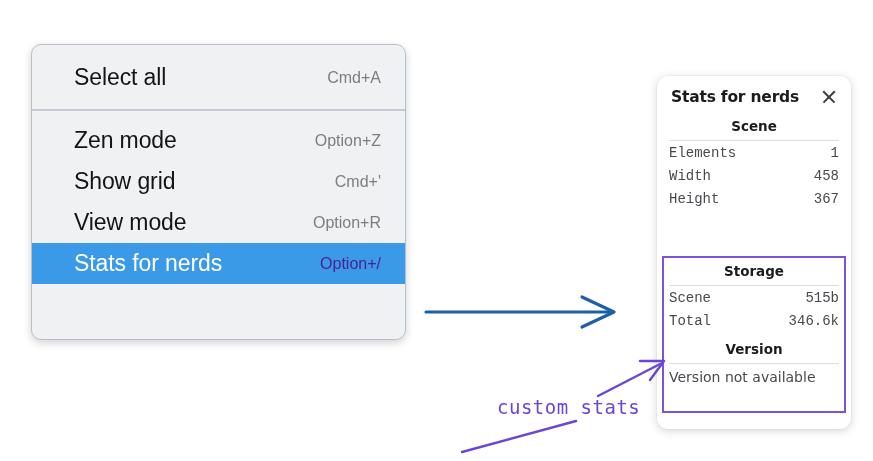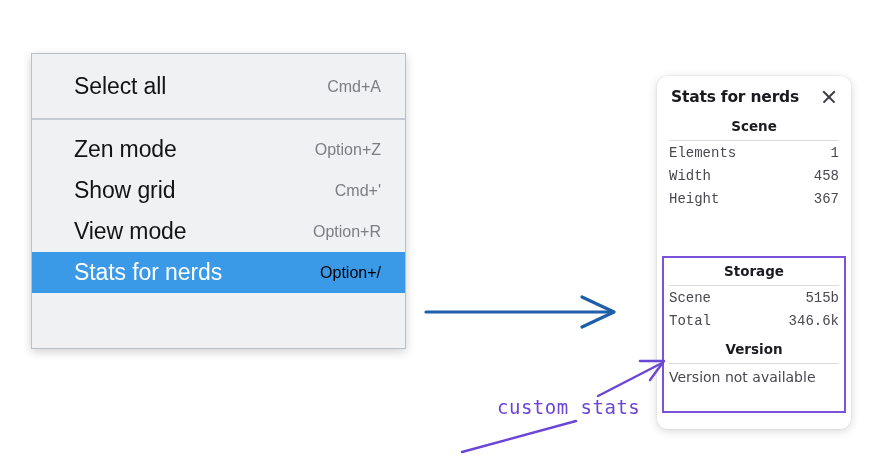--- a/index.html
+++ b/index.html
@@ -13,26 +13,26 @@
     position: relative;
     overflow: hidden;
     font-family: "Liberation Sans", sans-serif;
     -webkit-font-smoothing: antialiased;
   }
 
   
   #context-menu {
     position: absolute;
     left: 31px;
-    top: 53px;
+    top: 44px;
     width: 375px;
     height: 296px;
     background: #f0f1f3;
     border: 1px solid #b9c0c9;
-    border-radius: 0;
+    border-radius: 10px;
     box-shadow: 0 3px 9px rgba(0,0,0,0.18);
     box-sizing: border-box;
     overflow: hidden;
   }
   .menu-group {
     padding: 6px 0;
   }
   .menu-group + .menu-group {
     border-top: 2px solid #c3cad2;
   }
@@ -53,21 +53,21 @@
   }
   .menu-item .mi-shortcut {
     font-size: 16px;
     color: #7d7d82;
     white-space: nowrap;
   }
   .menu-item.selected {
     background: #3b9ae8;
   }
   .menu-item.selected .mi-label { color: #ffffff; }
-  .menu-item.selected .mi-shortcut { color: #000000; }
+  .menu-item.selected .mi-shortcut { color: #4c1d95; }
 
   #menu-group-top { padding: 10px 0 9px 0; }
   #menu-group-top .menu-item { height: 45px; }
   #menu-group-bottom { padding: 9px 0 0 0; }
 
   
   #flow-arrow {
     position: absolute;
     left: 424px;
     top: 288px;

